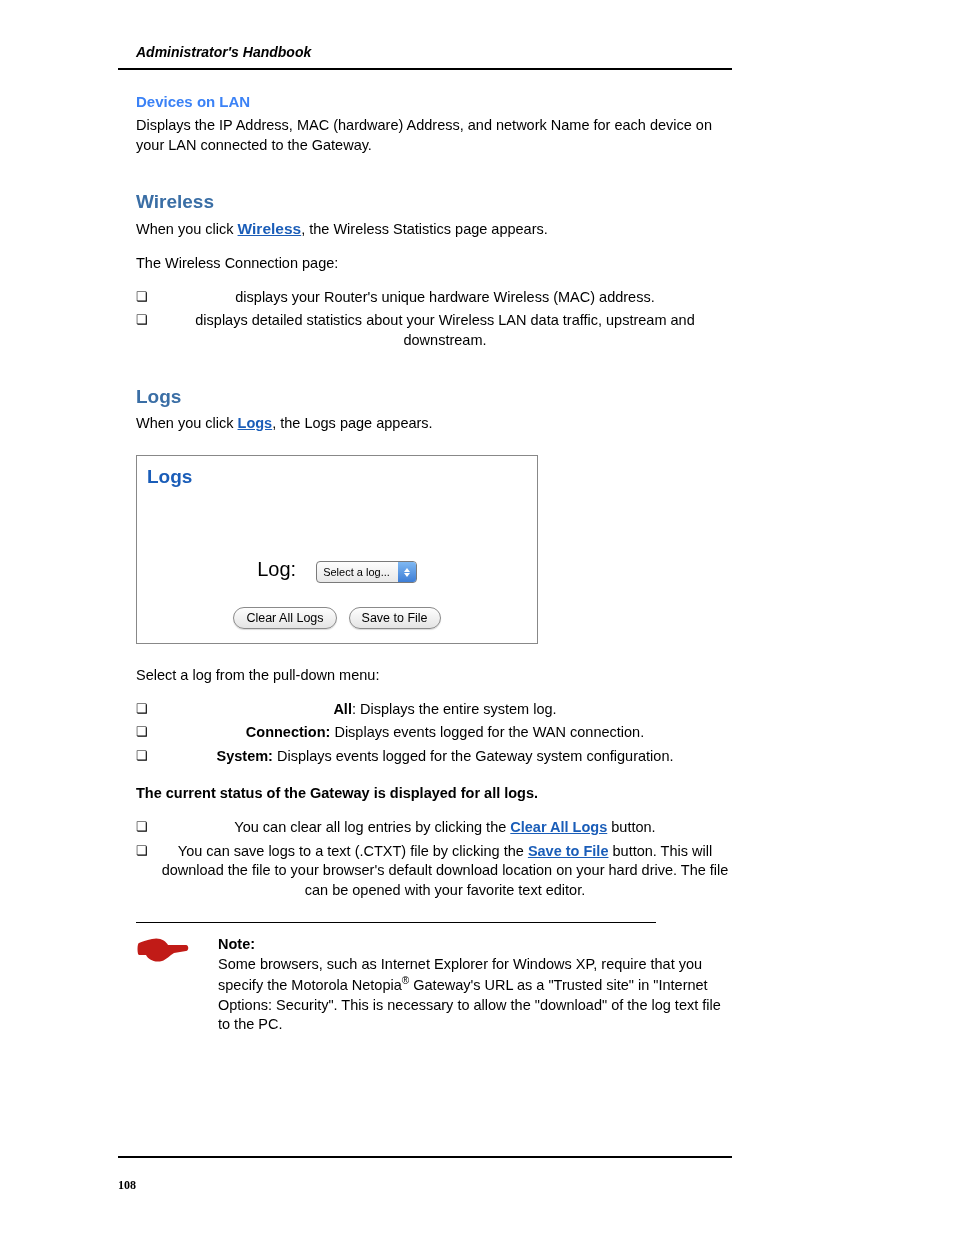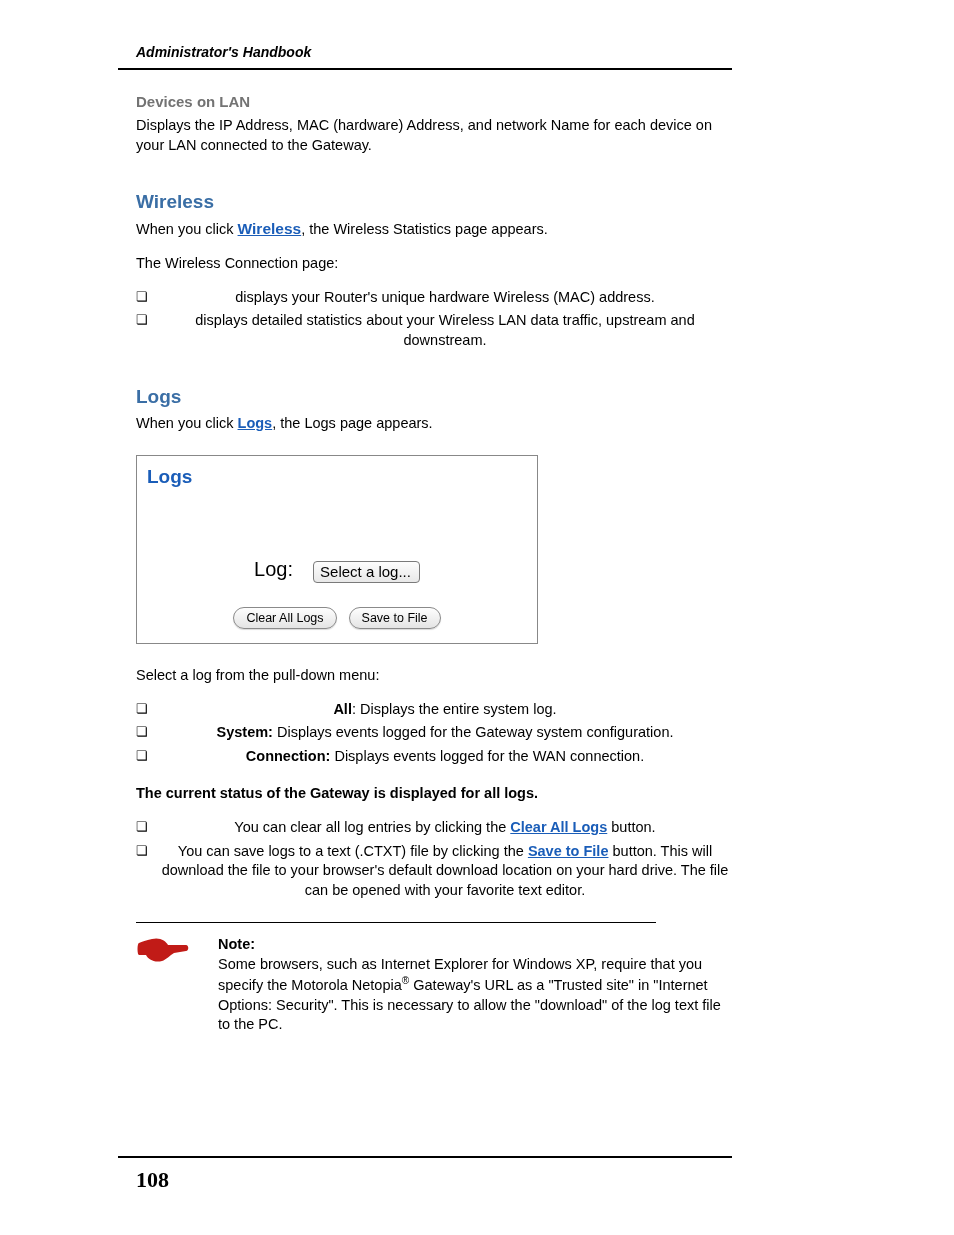--- a/index.html
+++ b/index.html
@@ -27,21 +27,21 @@
   .hr {
     border: none;
     border-top: 2px solid #000;
     margin: 0 0 22px 0;
   }
   .content {
     margin-left: 18px;
     line-height: 1.35;
   }
   .sub-heading {
-    color: #737373;
+    color: #3b82f6;
     font-weight: bold;
     font-size: 15px;
     margin-bottom: 2px;
   }
   .section-heading {
     color: #3a6ea5;
     font-weight: bold;
     font-size: 19px;
     margin-top: 34px;
     margin-bottom: 2px;
@@ -101,24 +101,23 @@
     font-size: 20px;
     margin-right: 16px;
   }
   .aqua-select {
     display: inline-flex;
     align-items: center;
     height: 20px;
     border: 1px solid #7a7a7a;
     border-radius: 4px;
     background: linear-gradient(#fdfdfd, #e8e8e8);
-    font-size: 15px;
+    font-size: 11px;
     overflow: hidden;
     vertical-align: middle;
-    flex-direction: column;
   }
   .aqua-select .sel-text {
     padding: 0 8px 0 6px;
   }
   .aqua-select .sel-arrows {
     width: 18px;
     height: 20px;
     background: linear-gradient(#7fb8f2, #3e7ed6);
     display: flex;
     flex-direction: column;
@@ -177,25 +176,25 @@
   .footer-hr {
     position: absolute;
     left: 118px;
     right: 110px;
     bottom: 70px;
     border: none;
     border-top: 2px solid #000;
   }
   .page-number {
     position: absolute;
-    left: 136px;
+    left: 118px;
     bottom: 42px;
     font-family: "Times New Roman", serif;
     font-weight: bold;
-    font-size: 22px;
+    font-size: 12px;
     margin-top: 42px;
   }
 </style>
 </head>
 <body>
 
 <div class="page">
   <div class="header">Administrator's Handbook</div>
   <hr class="hr">
 
@@ -233,22 +232,22 @@
       </div>
       <div class="logs-buttons">
         <span class="aqua-btn">Clear All Logs</span>
         <span class="aqua-btn">Save to File</span>
       </div>
     </div>
 
     <div class="para">Select a log from the pull-down menu:</div>
     <ul class="box-list">
       <li><span class="bold">All</span><span>: Displays the entire system log.</span></li>
+      <li><span class="bold">Connection:</span><span> Displays events logged for the WAN connection.</span></li>
       <li><span class="bold">System:</span><span> Displays events logged for the Gateway system configuration.</span></li>
-      <li><span class="bold">Connection:</span><span> Displays events logged for the WAN connection.</span></li>
     </ul>
 
     <div class="para" style="margin-top:18px;font-weight:bold;">The current status of the Gateway is displayed for all logs.</div>
     <ul class="box-list">
       <li>
         <span>You can clear all log entries by clicking the </span><a class="link">Clear All Logs</a><span> button.</span>
       </li>
       <li>
         <span>You can save logs to a text (.CTXT) file by clicking the </span><a class="link">Save to File</a><span> button. This will download the file to your browser's default download location on your hard drive. The file can be opened with your favorite text editor.</span>
       </li>

